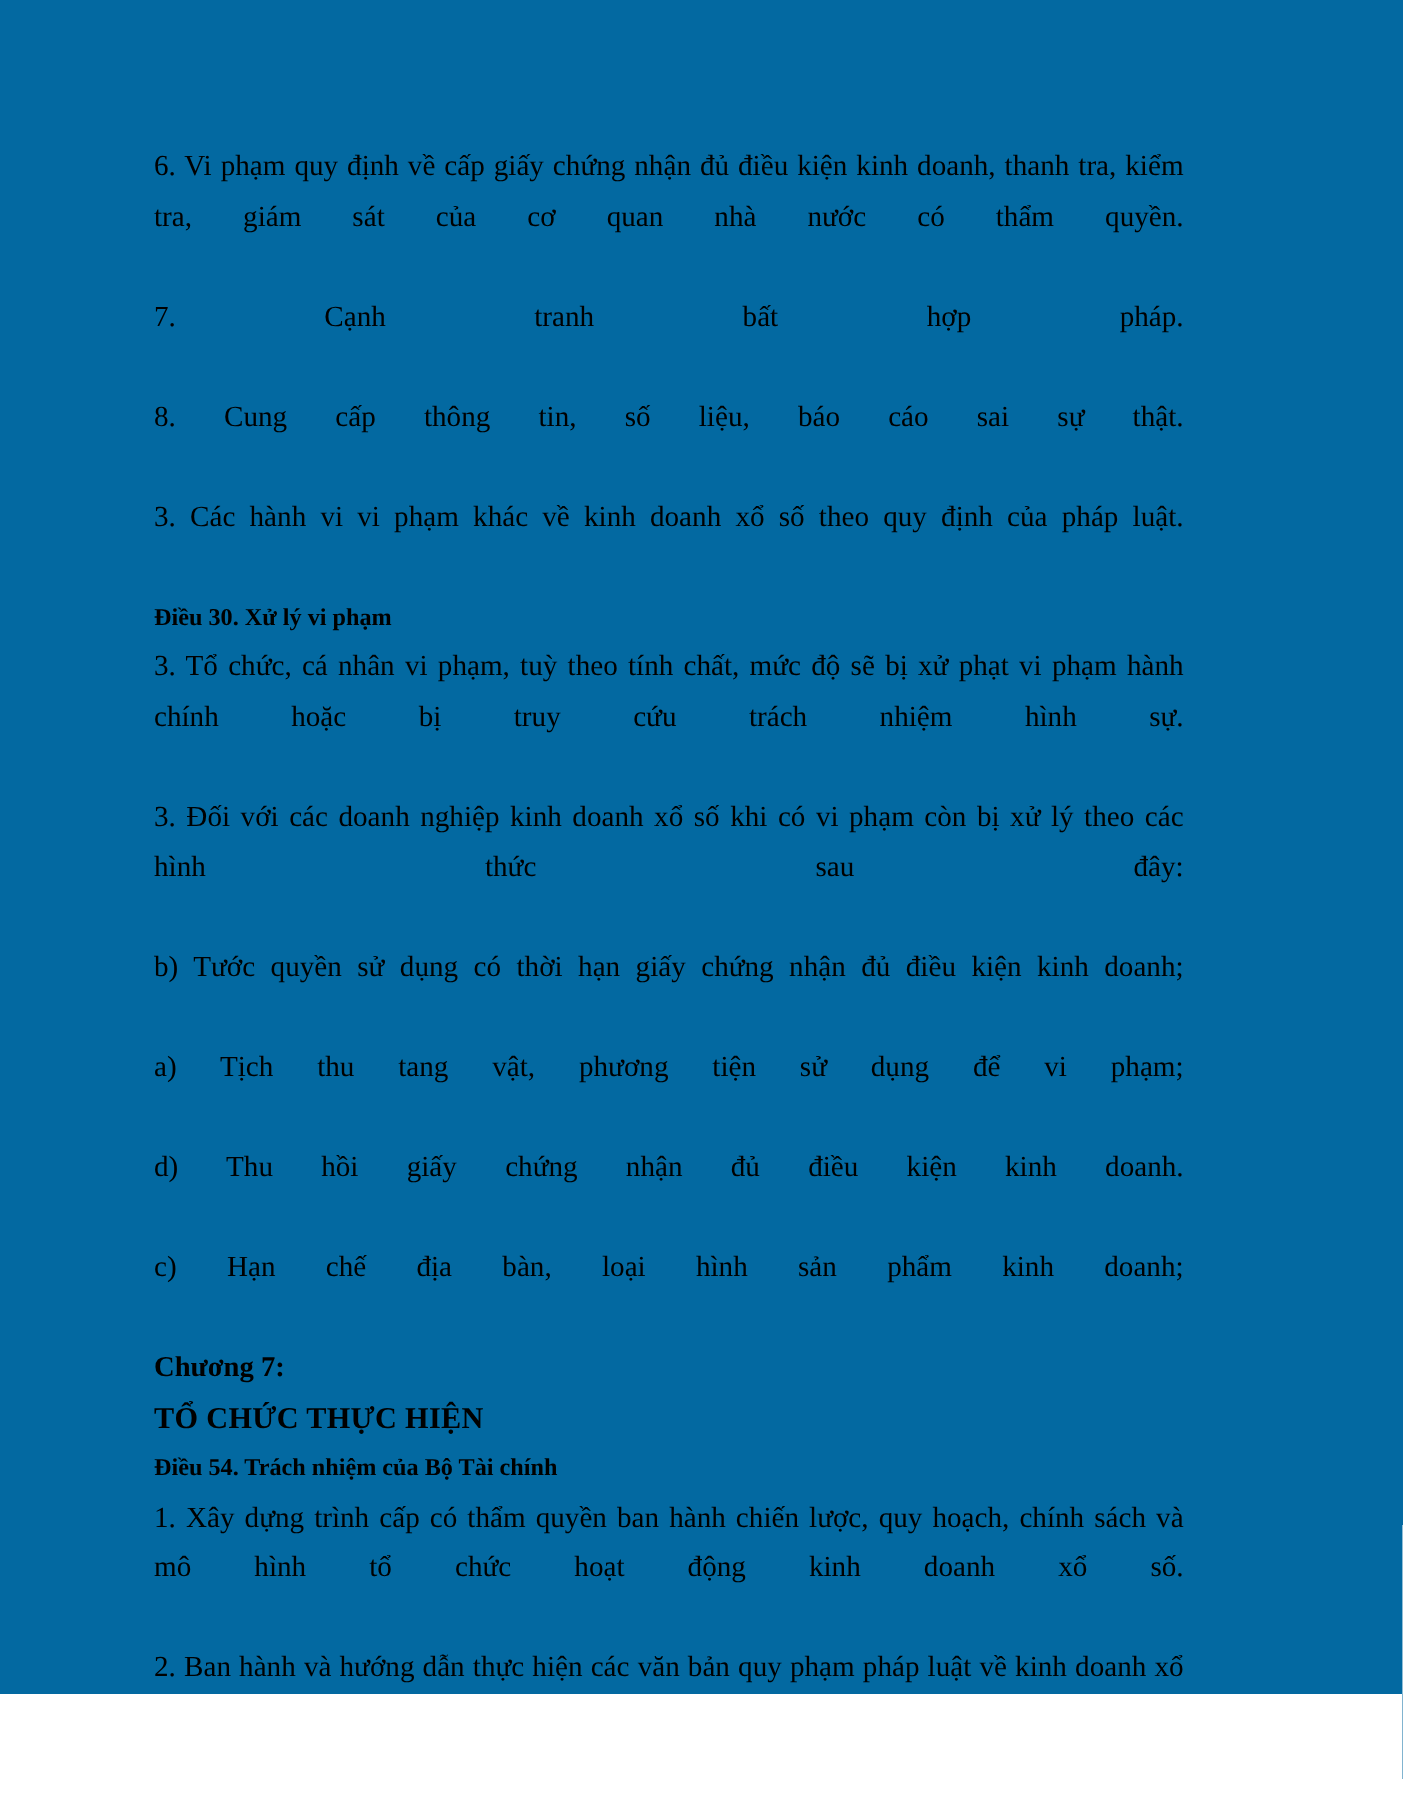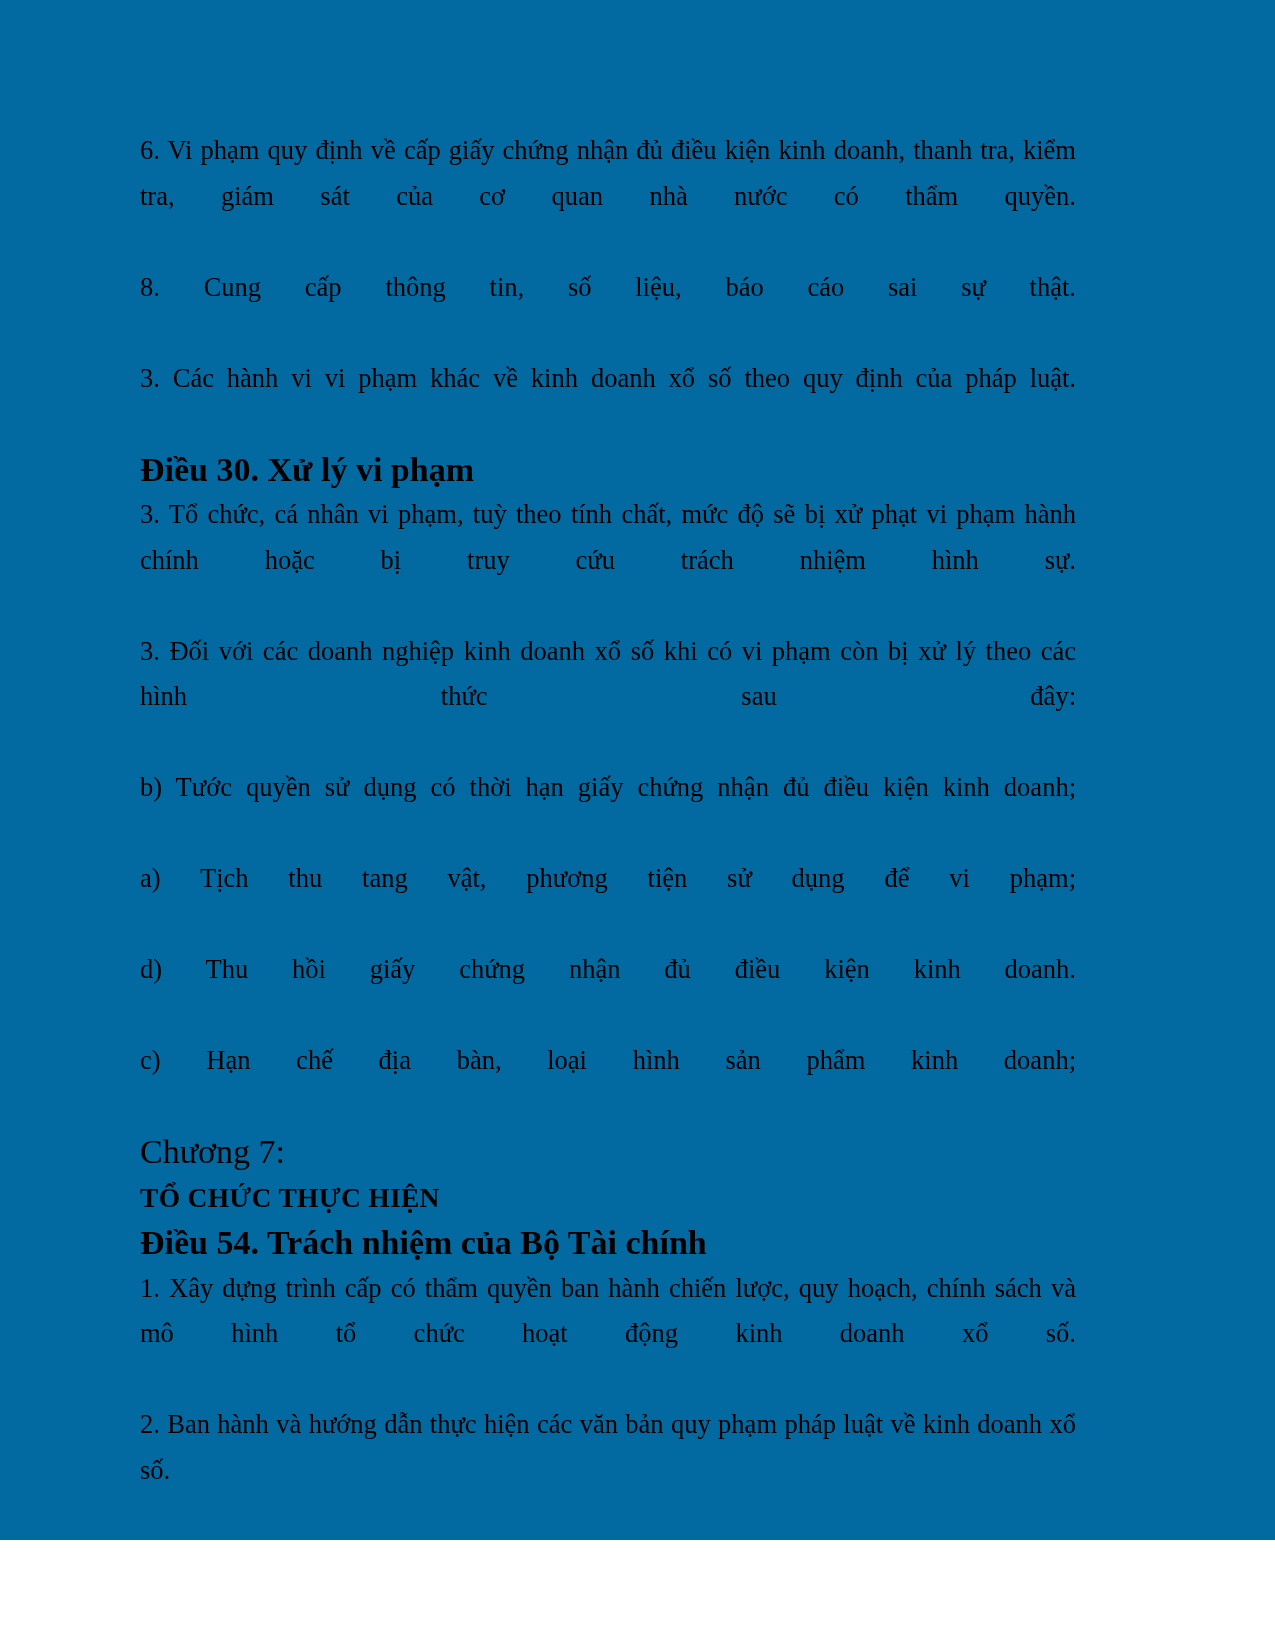--- a/index.html
+++ b/index.html
@@ -29,30 +29,30 @@
     font-size: 26.5px;
     line-height: 45.5px;
     text-align: justify;
     text-justify: inter-word;
     margin: 0;
     text-indent: 0;
     hyphens: none;
     word-spacing: 0.2px;
   }
   .heading {
-    font-size: 34px;
+    font-size: 22px;
     line-height: 45.5px;
     font-weight: bold;
     margin: 0;
     text-align: left;
   }
   .chapter-label {
-    font-size: 34px;
+    font-size: 26px;
     line-height: 45.5px;
-    font-weight: normal;
+    font-weight: bold;
     margin: 0;
     text-align: left;
   }
   .chapter-title {
     font-size: 27.5px;
     line-height: 45.5px;
     font-weight: bold;
     margin: 0;
     text-align: left;
     letter-spacing: 0.3px;
@@ -64,20 +64,21 @@
     width: 100%;
   }
 </style>
 </head>
 <body>
 
 <div class="page">
   <div class="content">
 
     <p class="para">6. Vi phạm quy định về cấp giấy chứng nhận đủ điều kiện kinh doanh, thanh tra, kiểm tra, giám sát của cơ quan nhà nước có thẩm quyền.</p>
+    <p class="para">7. Cạnh tranh bất hợp pháp.</p>
     <p class="para">8. Cung cấp thông tin, số liệu, báo cáo sai sự thật.</p>
     <p class="para">3. Các hành vi vi phạm khác về kinh doanh xổ số theo quy định của pháp luật.</p>
 
     <p class="heading">Điều 30. Xử lý vi phạm</p>
 
     <p class="para">3. Tổ chức, cá nhân vi phạm, tuỳ theo tính chất, mức độ sẽ bị xử phạt vi phạm hành chính hoặc bị truy cứu trách nhiệm hình sự.</p>
     <p class="para">3. Đối với các doanh nghiệp kinh doanh xổ số khi có vi phạm còn bị xử lý theo các hình thức sau đây:</p>
     <p class="para">b) Tước quyền sử dụng có thời hạn giấy chứng nhận đủ điều kiện kinh doanh;</p>
     <p class="para">a) Tịch thu tang vật, phương tiện sử dụng để vi phạm;</p>
     <p class="para">d) Thu hồi giấy chứng nhận đủ điều kiện kinh doanh.</p>

